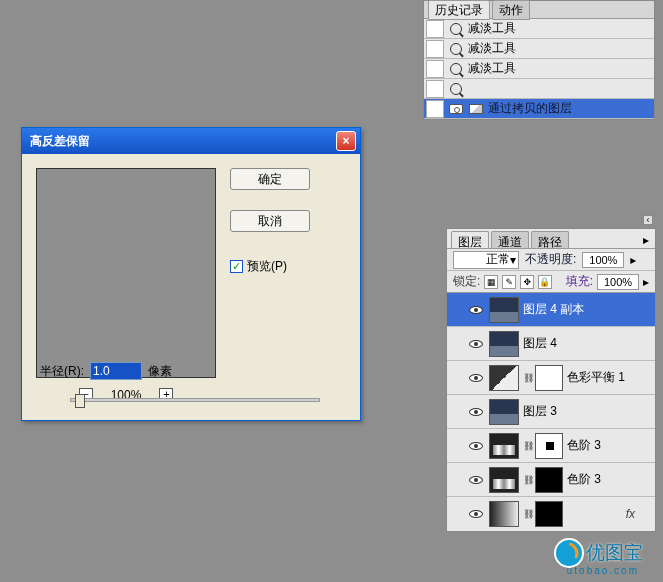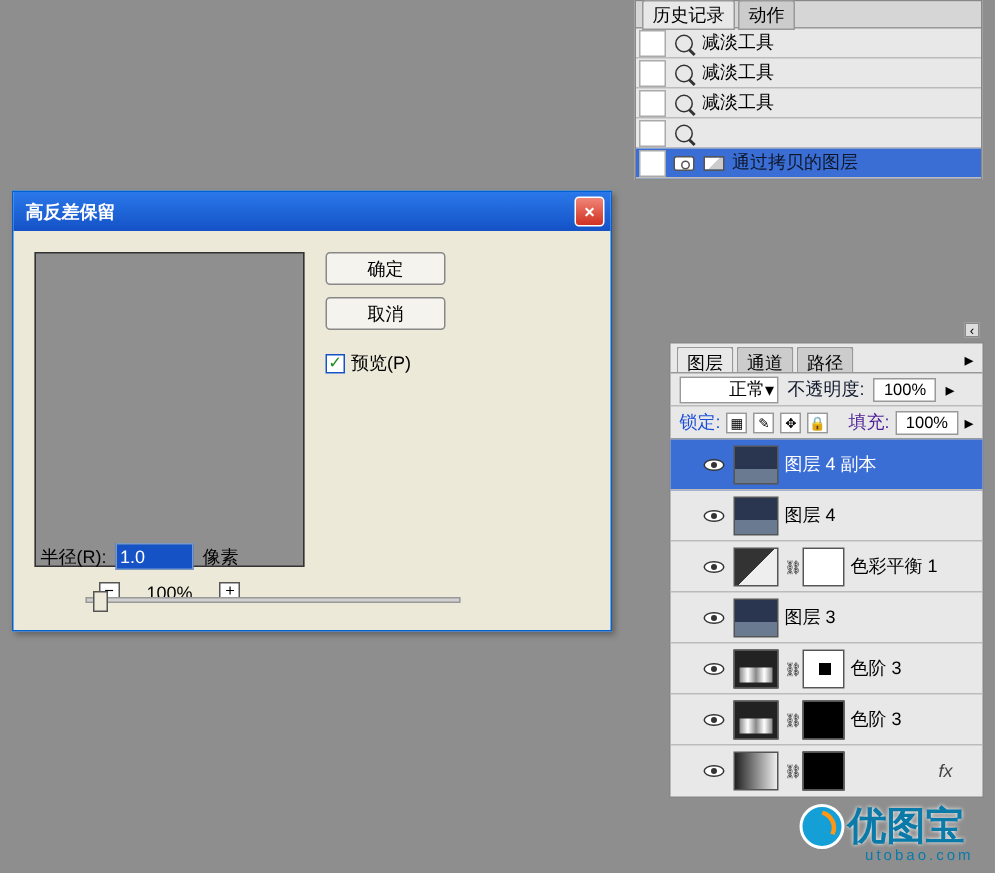--- a/index.html
+++ b/index.html
@@ -15,30 +15,30 @@
 .history-row.sel{background:#3a6ed5;color:#0f172a}
 .history-cell{width:18px;height:18px;border:1px solid #aaa;background:#fff}
 .history-icon{width:16px;display:flex;justify-content:center}
 .magnifier{width:12px;height:12px;border:1.5px solid #333;border-radius:50%;position:relative}
 .magnifier::after{content:'';position:absolute;width:5px;height:1.5px;background:#333;bottom:-2px;right:-3px;transform:rotate(45deg)}
 .layers-ico{width:14px;height:10px;background:linear-gradient(135deg,#fff 0 50%,#ccc 50% 100%);border:1px solid #555}
 .cam-ico{width:14px;height:10px;background:#fff;border:1px solid #555;border-radius:2px;position:relative}
 .cam-ico::before{content:'';position:absolute;width:4px;height:4px;border:1px solid #555;border-radius:50%;top:2px;left:4px}
 
 
-.dialog{position:absolute;top:127px;left:8px;width:400px;background:#ece9d8;border:1px solid #0060d0;box-shadow:2px 2px 4px rgba(0,0,0,.3)}
+.dialog{position:absolute;top:127px;left:21px;width:340px;background:#ece9d8;border:1px solid #0060d0;box-shadow:2px 2px 4px rgba(0,0,0,.3)}
 .titlebar{height:26px;background:linear-gradient(#2a78ea,#1452c6);display:flex;align-items:center;padding:0 4px;color:#fff;font-weight:bold}
 .titlebar .t{flex:1;padding-left:4px}
 .close-x{width:20px;height:20px;background:linear-gradient(#f08678,#d13021);border:1px solid #fff;border-radius:3px;color:#fff;text-align:center;line-height:18px;font-weight:bold}
 .dlg-body{padding:14px 14px 18px;display:flex;gap:14px}
 .preview-col{display:flex;flex-direction:column;align-items:center}
 .preview-box{width:180px;height:210px;background:#8f8f8f;border:1px solid #333}
 .zoom-row{display:flex;align-items:center;gap:18px;margin-top:10px}
 .zoom-btn{width:14px;height:14px;border:1px solid #555;background:#fff;text-align:center;line-height:10px;font-size:11px}
-.btn-col{display:flex;flex-direction:column;gap:8px;align-items:flex-start}
+.btn-col{display:flex;flex-direction:column;gap:20px;align-items:flex-start}
 .win-btn{width:80px;height:22px;background:#f4f3ed;border:1px solid #888;border-radius:3px;text-align:center;line-height:20px}
 .chk-row{display:flex;align-items:center;gap:4px;margin-top:6px}
 .chk{width:13px;height:13px;border:1px solid #1452c6;background:#fff;color:#1a8f1a;text-align:center;line-height:11px;font-size:11px}
 .radius-row{position:absolute;bottom:40px;left:18px;display:flex;align-items:center;gap:6px}
 .radius-row input{width:52px;height:18px;border:1px solid #7a9ac6;padding:0 2px;background:#1452c6;color:#fff}
 .slider{position:absolute;bottom:18px;left:48px;width:250px;height:4px;background:#d0d0d0;border:1px solid #999}
 .slider-thumb{position:absolute;top:-5px;left:4px;width:10px;height:14px;background:#ece9d8;border:1px solid #555}
 
 
 .layers-panel{position:absolute;top:228px;left:446px;width:210px;background:#e8e8e8;border:1px solid #888}
@@ -64,22 +64,22 @@
 .lthumb.lvl::before{content:'';position:absolute;bottom:3px;left:3px;right:3px;height:10px;background:linear-gradient(90deg,#888,#fff,#888,#fff,#888)}
 .lthumb.grad{background:linear-gradient(90deg,#222,#eee)}
 .mask{width:28px;height:26px;border:1px solid #555;background:#fff}
 .mask.blk{background:#000}
 .mask.dot{background:#fff;position:relative}
 .mask.dot::after{content:'';position:absolute;width:8px;height:8px;background:#000;top:8px;left:10px}
 .link{width:8px;font-size:9px}
 .wm-bot{position:absolute;bottom:14px;right:20px;display:flex;align-items:center;gap:2px}
 .wm-logo{width:30px;height:30px;border-radius:50%;background:#14a0d6;position:relative;border:2px solid #fff}
 .wm-logo::after{content:'';position:absolute;width:10px;height:10px;border:3px solid #ff9614;border-left:none;border-bottom:none;border-radius:0 12px 0 0;top:4px;right:2px;transform:rotate(20deg)}
-.wm-txt{font-size:26px;font-weight:bold;color:#0a7aa8;text-shadow:0 0 3px #fff}
-.wm-sub{position:absolute;bottom:6px;right:14px;font-size:10px;color:#0a7aa8;letter-spacing:2px}
+.wm-txt{font-size:19px;font-weight:normal;color:#0a7aa8;text-shadow:0 0 3px #fff}
+.wm-sub{position:absolute;bottom:6px;right:24px;font-size:10px;color:#0a7aa8;letter-spacing:2px}
 </style>
 </head>
 <body>
 
 <div class="bg-texture"></div>
 
 <div class="history-panel">
   <div class="history-tabs">
     <div class="history-tab">历史记录</div>
     <div class="history-tab inactive">动作</div>
@@ -169,21 +169,21 @@
   <div class="lp-row1">
     <div class="lp-select">
       <span>正常</span>
       <span>▾</span>
     </div>
     <span style="color:#0f172a">不透明度:</span>
     <div class="lp-pct">100%</div>
     <span>▸</span>
   </div>
   <div class="lp-row2">
-    <span style="color:#1d4ed8">锁定:</span>
+    <span style="color:#404040">锁定:</span>
     <div class="lock-ico">▦</div>
     <div class="lock-ico">✎</div>
     <div class="lock-ico">✥</div>
     <div class="lock-ico">🔒</div>
     <span style="margin-left:auto;color:#4c1d95">填充:</span>
     <div class="lp-pct">100%</div>
     <span>▸</span>
   </div>
 
   <div class="layer-row sel">

